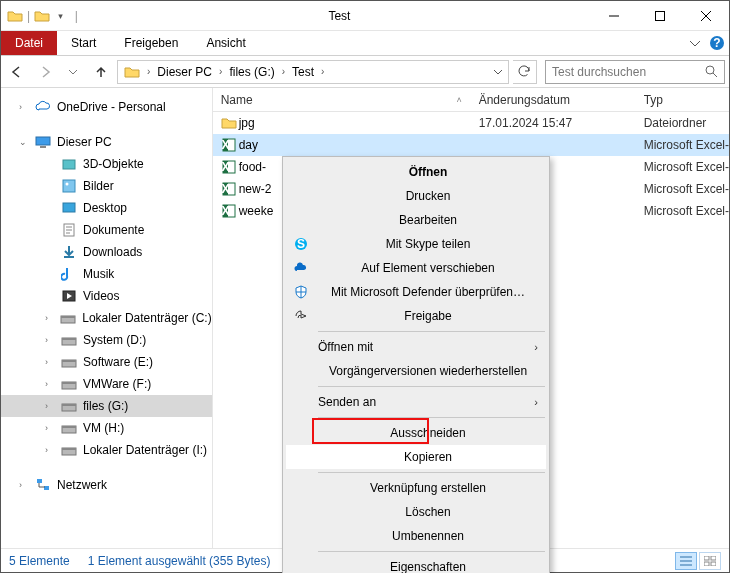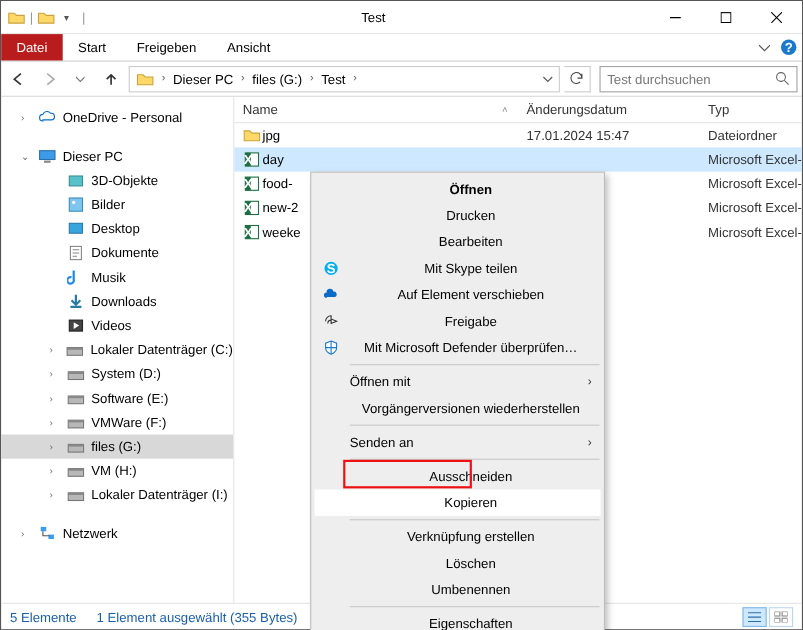--- a/index.html
+++ b/index.html
@@ -245,34 +245,34 @@
               <rect x="3" y="2" width="10" height="12" fill="#fff" stroke="#888"></rect>
               <path d="M5 5h6M5 8h6M5 11h4" stroke="#888"></path>
             </svg>
           </span>
           <span>Dokumente</span>
         </div>
         <div class="node child">
           <span class="exp"></span>
           <span class="icon">
             <svg width="16" height="16">
-              <path d="M6 2v8a3 3 0 11-2-2" fill="none" stroke="#1e88e5" stroke-width="2"></path>
-            </svg>
-          </span>
-          <span>Musik</span>
-        </div>
-        <div class="node child">
-          <span class="exp"></span>
-          <span class="icon">
-            <svg width="16" height="16">
               <path d="M8 2v8M4 7l4 4 4-4" fill="none" stroke="#2a7aa6" stroke-width="2"></path>
               <path d="M3 13h10" stroke="#2a7aa6" stroke-width="2"></path>
             </svg>
           </span>
           <span>Downloads</span>
+        </div>
+        <div class="node child">
+          <span class="exp"></span>
+          <span class="icon">
+            <svg width="16" height="16">
+              <path d="M6 2v8a3 3 0 11-2-2" fill="none" stroke="#1e88e5" stroke-width="2"></path>
+            </svg>
+          </span>
+          <span>Musik</span>
         </div>
         <div class="node child">
           <span class="exp"></span>
           <span class="icon">
             <svg width="16" height="16">
               <rect x="2" y="3" width="12" height="10" fill="#444" stroke="#222"></rect>
               <polygon points="6,5 6,11 11,8" fill="#fff"></polygon>
             </svg>
           </span>
           <span>Videos</span>
@@ -487,35 +487,35 @@
       <span class="mic">
         <svg width="14" height="14">
           <path d="M3 10a2.5 2.5 0 010-5 3 3 0 016-1 2.5 2.5 0 011 5H3z" fill="#0a6cc8"></path>
         </svg>
       </span>
       <span>Auf Element verschieben</span>
     </div>
   <div class="mi">
       <span class="mic">
         <svg width="14" height="14">
-          <path d="M2 7a5 5 0 015-5v3l5 2-5 2V6a3 3 0 00-3 3" fill="none" stroke="#333"></path>
-        </svg>
-      </span>
-      <span>Freigabe</span>
-    </div>
-  <div class="mi">
-      <span class="mic">
-        <svg width="14" height="14">
           <path d="M7 1l5 2v4c0 3-2 5-5 6-3-1-5-3-5-6V3z" fill="#fff" stroke="#1979ca"></path>
           <path d="M7 1v12" stroke="#1979ca"></path>
           <path d="M2 7h10" stroke="#1979ca"></path>
         </svg>
       </span>
       <span>Mit Microsoft Defender überprüfen…</span>
     </div>
+  <div class="mi">
+      <span class="mic">
+        <svg width="14" height="14">
+          <path d="M2 7a5 5 0 015-5v3l5 2-5 2V6a3 3 0 00-3 3" fill="none" stroke="#333"></path>
+        </svg>
+      </span>
+      <span>Freigabe</span>
+    </div>
   <div class="msep"></div>
   <div class="mi">
       <span>Öffnen mit</span>
       <span class="arrow">›</span>
     </div>
   <div class="mi">
       <span>Vorgängerversionen wiederherstellen</span>
     </div>
   <div class="msep"></div>
   <div class="mi">

